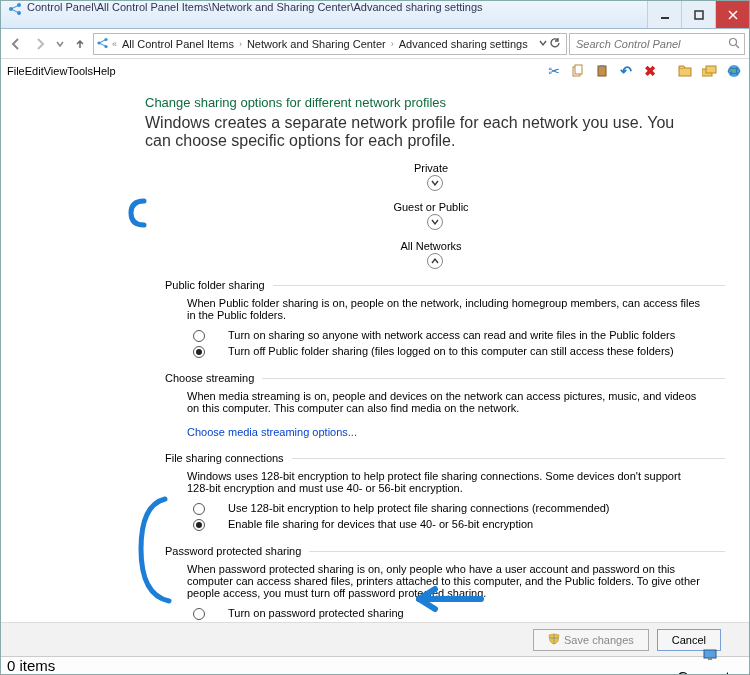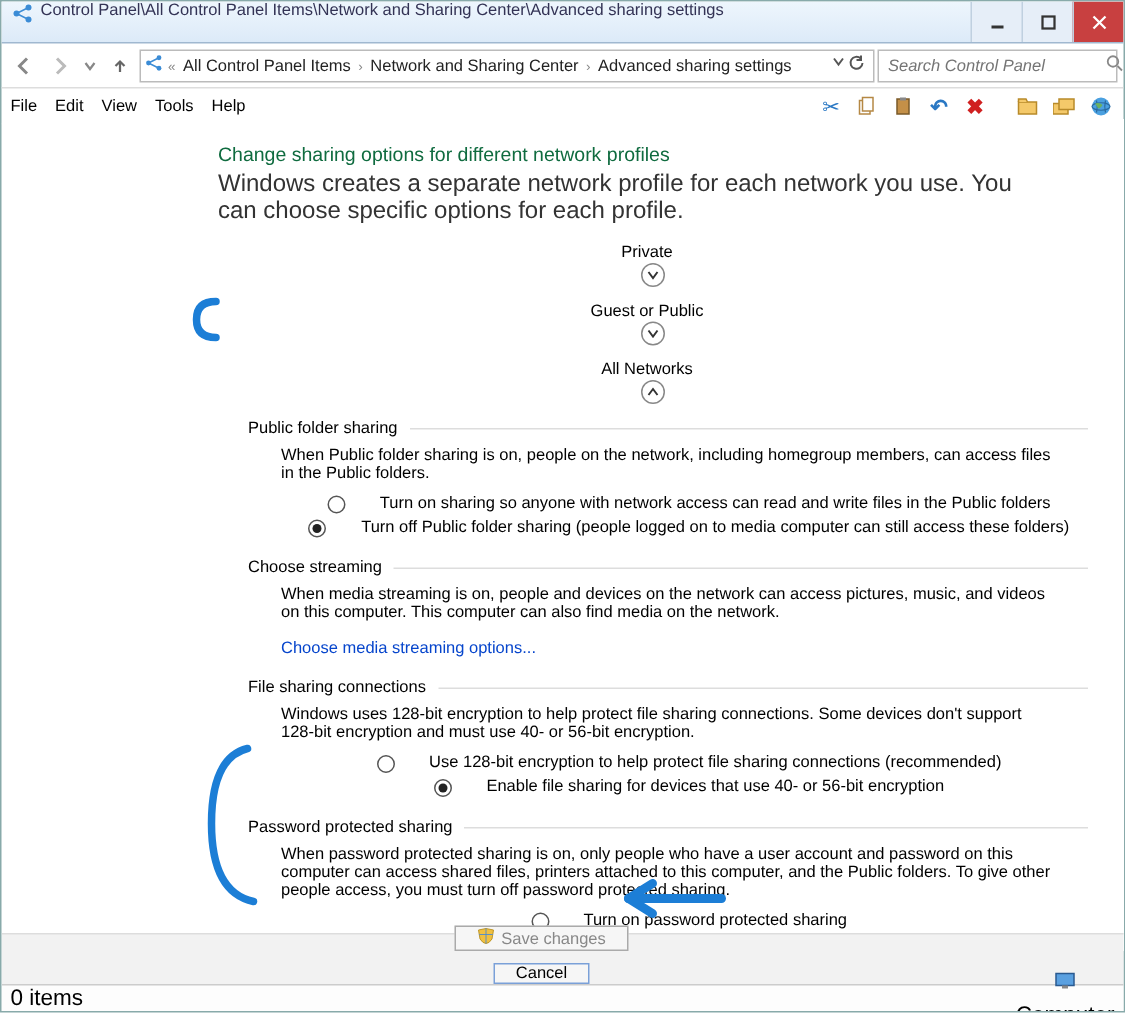--- a/index.html
+++ b/index.html
@@ -12,48 +12,48 @@
   .winbtn { width:34px; height:100%; display:flex; align-items:center; justify-content:center; border-left:1px solid #c0d0e0;}
   .winbtn.close { background:#c84040; color:#fff;}
   .winbtn.min, .winbtn.max { background:#e6eef8;}
   
   .navbar { height:30px; display:flex; align-items:center; padding:0 4px; border-bottom:1px solid #ddd; gap:2px;}
   .navbtn { width:22px; height:22px; display:flex; align-items:center; justify-content:center; color:#777;}
   .addr { flex:1; height:22px; border:1px solid #bbb; display:flex; align-items:center; padding:0 2px; font-size:11px; gap:0;}
   .addr .crumb { padding:0 3px; color:#222;}
   .addr .chev { color:#888; padding:0 2px; font-size:9px;}
   .addr .dd { margin-left:auto; display:flex; gap:2px; padding:0 3px; color:#555;}
-  .search { width:160px; height:22px; border:1px solid #bbb; display:flex; align-items:center; padding:0 4px;}
+  .search { width:176px; height:22px; border:1px solid #bbb; display:flex; align-items:center; padding:0 4px;}
   .search input { border:none; outline:none; flex:1; font-size:11px; font-style:italic; color:#888; background:transparent;}
   
-  .menubar { height:24px; display:flex; align-items:center; padding:0 6px; border-bottom:1px solid #ddd; gap:12px;}
+  .menubar { height:24px; display:flex; align-items:center; padding:0 6px; border-bottom:1px solid #ddd; }
   .menubar span { cursor:default;}
   .menubar .tools { margin-left:auto; display:flex; gap:6px; font-size:14px;}
   .menubar .tools span { display:inline-flex; align-items:center; justify-content:center; width:18px; height:18px;}
   
   .content { position:absolute; top:78px; bottom:40px; left:0; right:0; overflow:auto; background:#fff;}
   .inner { padding:10px 24px 10px 144px;}
   h1 { color:#0f6b3f; font-size:13px; font-weight:normal; margin:6px 0 4px;}
   .desc { color:#333; font-size:16px; margin-bottom:12px; padding-right:30px;}
   .section-row { display:flex; align-items:center; font-size:11px; margin-bottom:10px; position:relative;flex-direction:column;}
   .section-row .label { padding-right:8px;}
   .section-row .hr { flex:1; border-top:1px solid #ccc; height:0; margin:0 4px;}
   .chevcircle { width:16px; height:16px; border:1px solid #888; border-radius:50%; display:flex; align-items:center; justify-content:center; font-size:8px; cursor:pointer; background:#fff;}
   .subsection { margin-left:20px; margin-bottom:14px;}
   .subsection .subtitle { display:flex; align-items:center; margin-bottom:6px;}
   .subsection .subtitle .label { padding-right:8px;}
   .subsection .subtitle .hr { flex:1; border-top:1px solid #ddd; height:0;}
   .subdesc { margin-left:22px; margin-bottom:8px; padding-right:20px;}
   .radios { margin-left:28px; }
-  .radio { display:flex; align-items:flex-start; gap:23px; margin-bottom:3px;justify-content:center;}
+  .radio { display:flex; align-items:flex-start; gap:23px; margin-bottom:3px;}
   .radio .rb { width:12px; height:12px; border:1px solid #555; border-radius:50%; flex:none; display:flex; align-items:center; justify-content:center; margin-top:1px;}
   .radio .rb.sel::after { content:""; width:6px; height:6px; border-radius:50%; background:#222;}
   .link { color:#0645cc; cursor:pointer; margin-left:22px; display:inline-block; margin-top:4px;}
   
-  .btnbar { position:absolute; bottom:18px; left:0; right:0; height:34px; background:#f2f2f2; border-top:1px solid #ddd; display:flex; align-items:center; justify-content:flex-end; padding-right:28px; gap:8px;flex-direction:column;}
+  .btnbar { position:absolute; bottom:18px; left:0; right:0; height:34px; background:#f2f2f2; border-top:1px solid #ddd; display:flex; align-items:center; justify-content:flex-end; padding-right:28px; gap:8px;}
   .btn { height:22px; border:1px solid #aaa; background:#f6f6f6; padding:0 14px; display:flex; align-items:center; font-size:11px; cursor:pointer;}
   .btn.cancel { border:1px solid #7aa0d8;}
   .btn.save { color:#888;}
   .btn .shield { margin-right:4px;}
   
   .statusbar { position:absolute; bottom:0; left:0; right:0; height:18px; border-top:1px solid #ccc; display:flex; align-items:center; font-size:15px; padding:0 6px; background:#fdfdfd;}
   .statusbar .right { margin-left:auto; display:flex; align-items:center; gap:4px;flex-direction:column;}
   
   .ink { position:absolute; pointer-events:none; }
   svg.inksvg { overflow:visible; }
@@ -235,21 +235,21 @@
           <span class="hr"></span>
         </div>
       <div class="subdesc">When Public folder sharing is on, people on the network, including homegroup members, can access files in the Public folders.</div>
       <div class="radios">
         <div class="radio">
             <span class="rb"></span>
             <span>Turn on sharing so anyone with network access can read and write files in the Public folders</span>
           </div>
         <div class="radio">
             <span class="rb sel"></span>
-            <span>Turn off Public folder sharing (people logged on to media computer can still access these folders)</span>
+            <span>Turn off Public folder sharing (files logged on to this computer can still access these folders)</span>
           </div>
       </div>
     </div>
 
     <div class="subsection">
       <div class="subtitle">
           <span class="label">Choose streaming</span>
           <span class="hr"></span>
         </div>
       <div class="subdesc">When media streaming is on, people and devices on the network can access pictures, music, and videos on this computer. This computer can also find media on the network.</div>

